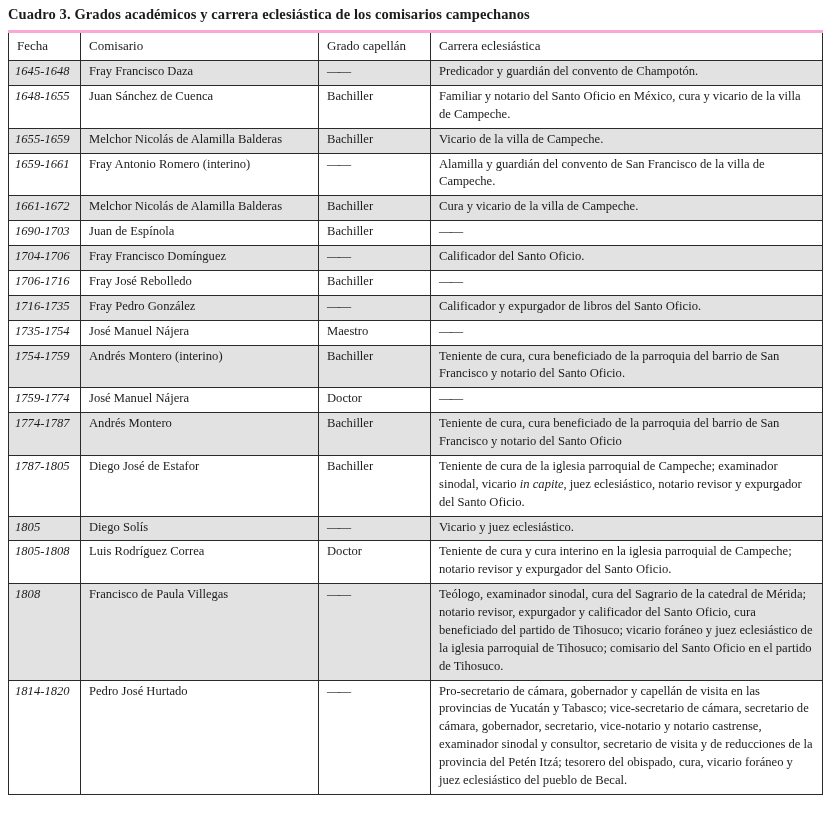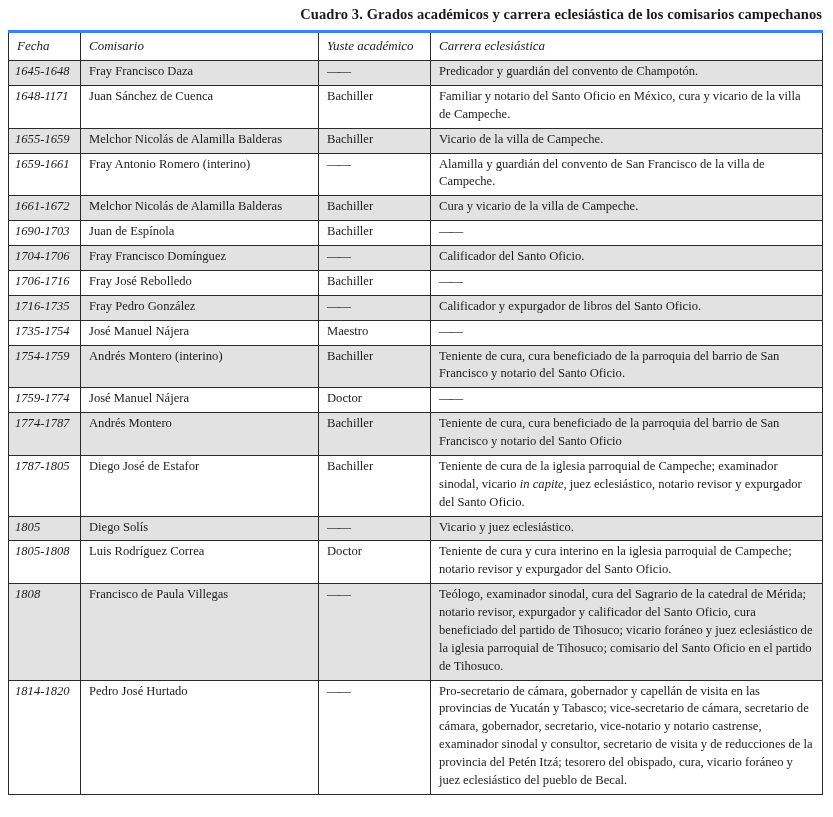--- a/index.html
+++ b/index.html
@@ -11,45 +11,44 @@
     width: 833px;
     height: 817px;
     font-family: "Liberation Serif", "DejaVu Serif", serif;
     color: #1b1b1b;
     overflow: hidden;
   }
   .page {
     padding: 6px 11px 0 8px;
   }
   .title {
-    text-align: right;
+    text-align: left;
     font-weight: bold;
     font-size: 14.5px;
     letter-spacing: 0.1px;
     margin: 0 0 7px 0;
   }
   table {
     border-collapse: collapse;
     table-layout: fixed;
     width: 814px;
   }
   col.c1 { width: 72px; }
   col.c2 { width: 238px; }
   col.c3 { width: 112px; }
   col.c4 { width: 392px; }
   th, td {
     border: 1px solid #2a2a2a;
   }
   thead th {
-    font-style: italic;
     font-weight: normal;
     text-align: left;
     font-size: 13px;
     padding: 5px 8px 6px 8px;
-    border-top: 3px solid #3b82f6;
+    border-top: 3px solid #f9a8d4;
     background: #ffffff;
   }
   td {
     vertical-align: top;
     font-size: 12.6px;
     line-height: 1.42;
     padding: 2px 8px 4px 8px;
   }
   td.cell-fecha { padding-left: 6px; font-style: italic; }
   tbody tr:nth-child(odd) { background: #e2e2e2; }
@@ -66,33 +65,33 @@
     <colgroup>
       <col class="c1">
         <col class="c2">
         <col class="c3">
         <col class="c4">
     </colgroup>
     <thead>
       <tr>
         <th>Fecha</th>
         <th>Comisario</th>
-        <th>Yuste académico</th>
+        <th>Grado capellán</th>
         <th>Carrera eclesiástica</th>
       </tr>
     </thead>
     <tbody>
         <tr>
           <td class="cell-fecha">1645-1648</td>
           <td class="cell-comisario">Fray Francisco Daza</td>
           <td class="cell-grado"><span class="dash">——</span></td>
           <td class="cell-carrera">Predicador y guardián del convento de Champotón.</td>
         </tr>
         <tr>
-          <td class="cell-fecha">1648-1171</td>
+          <td class="cell-fecha">1648-1655</td>
           <td class="cell-comisario">Juan Sánchez de Cuenca</td>
           <td class="cell-grado">Bachiller</td>
           <td class="cell-carrera">Familiar y notario del Santo Oficio en México, cura y vicario de la villa de Campeche.</td>
         </tr>
         <tr>
           <td class="cell-fecha">1655-1659</td>
           <td class="cell-comisario">Melchor Nicolás de Alamilla Balderas</td>
           <td class="cell-grado">Bachiller</td>
           <td class="cell-carrera">Vicario de la villa de Campeche.</td>
         </tr>

